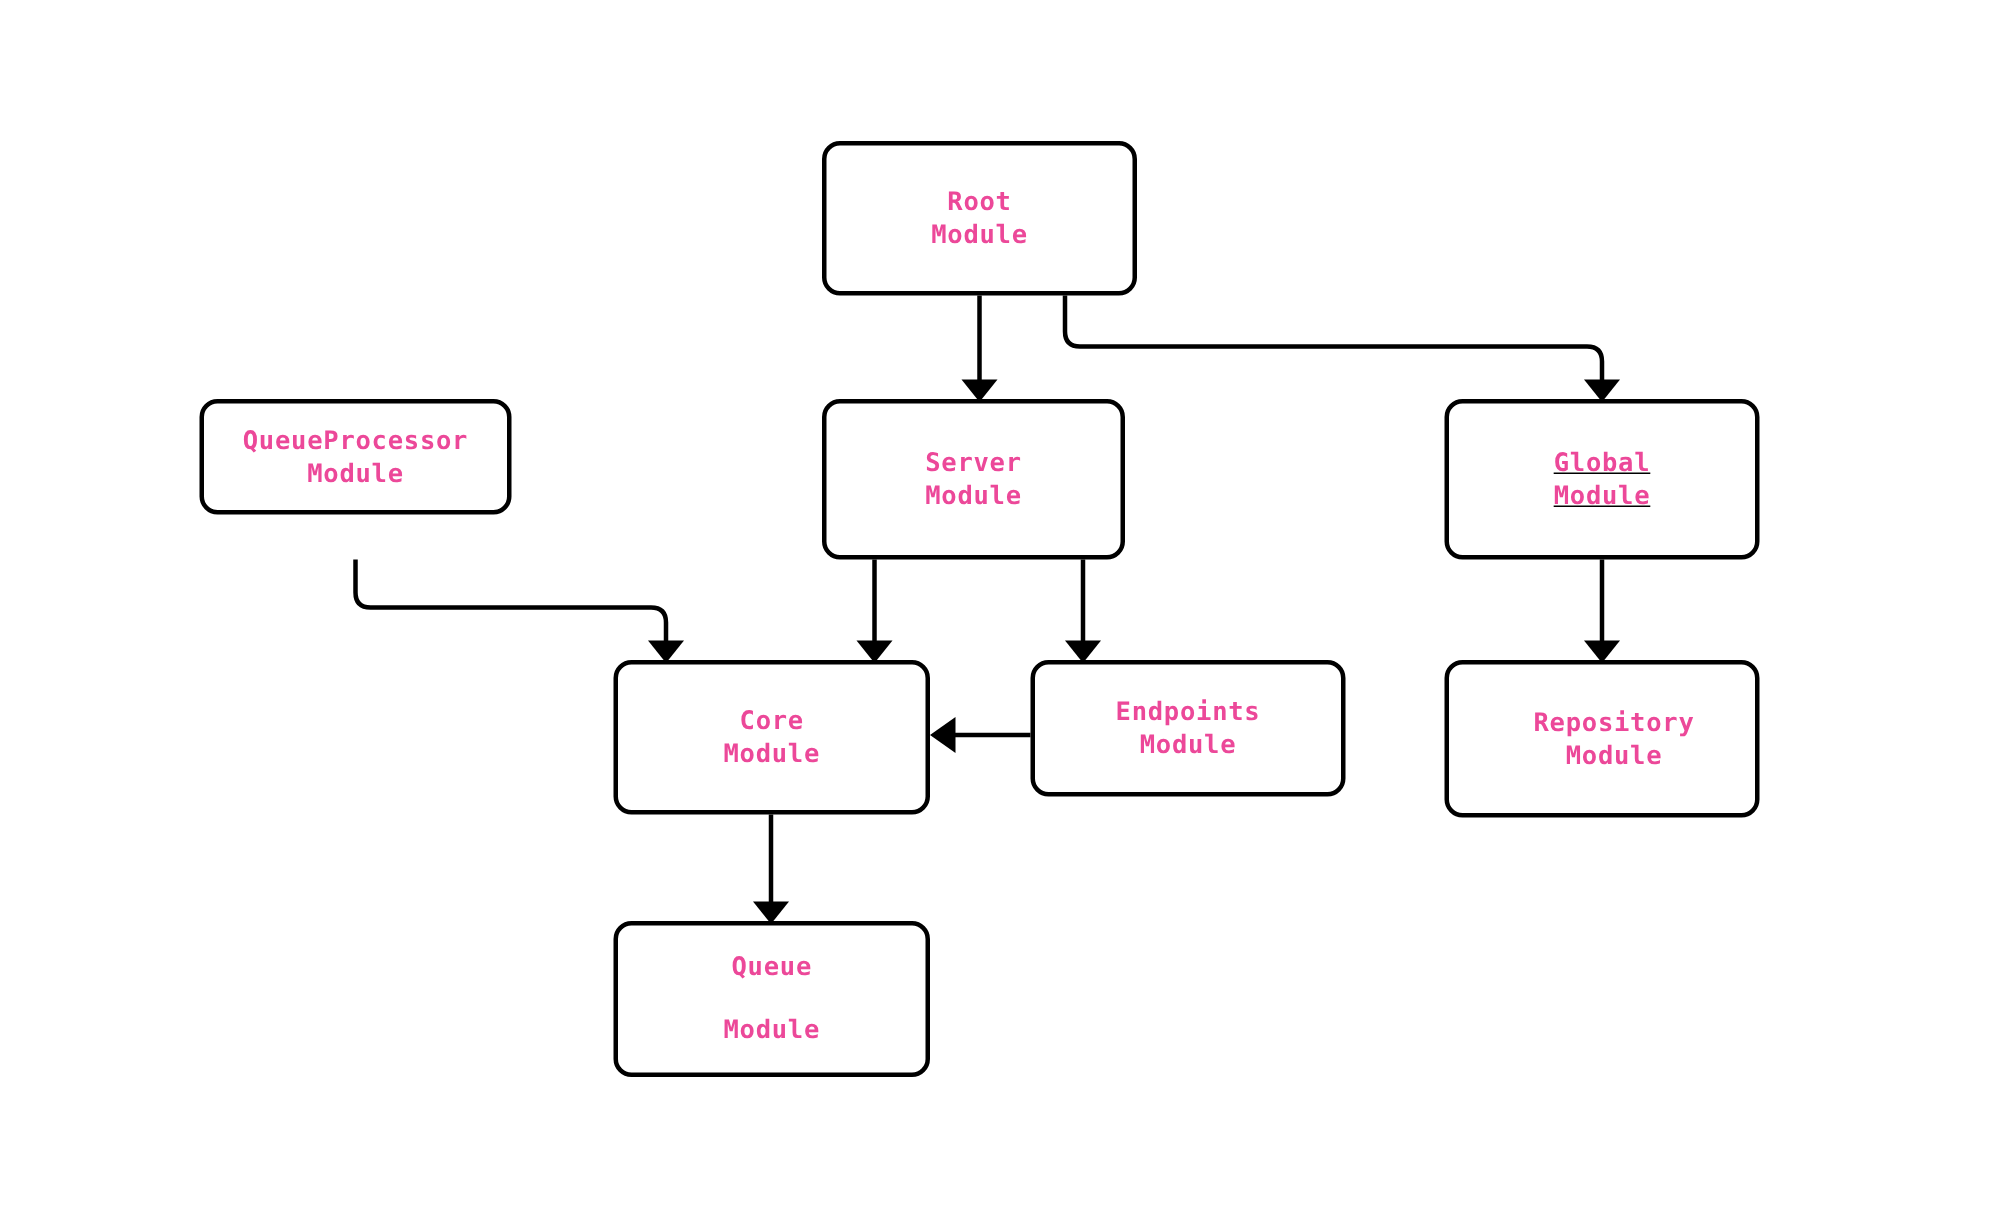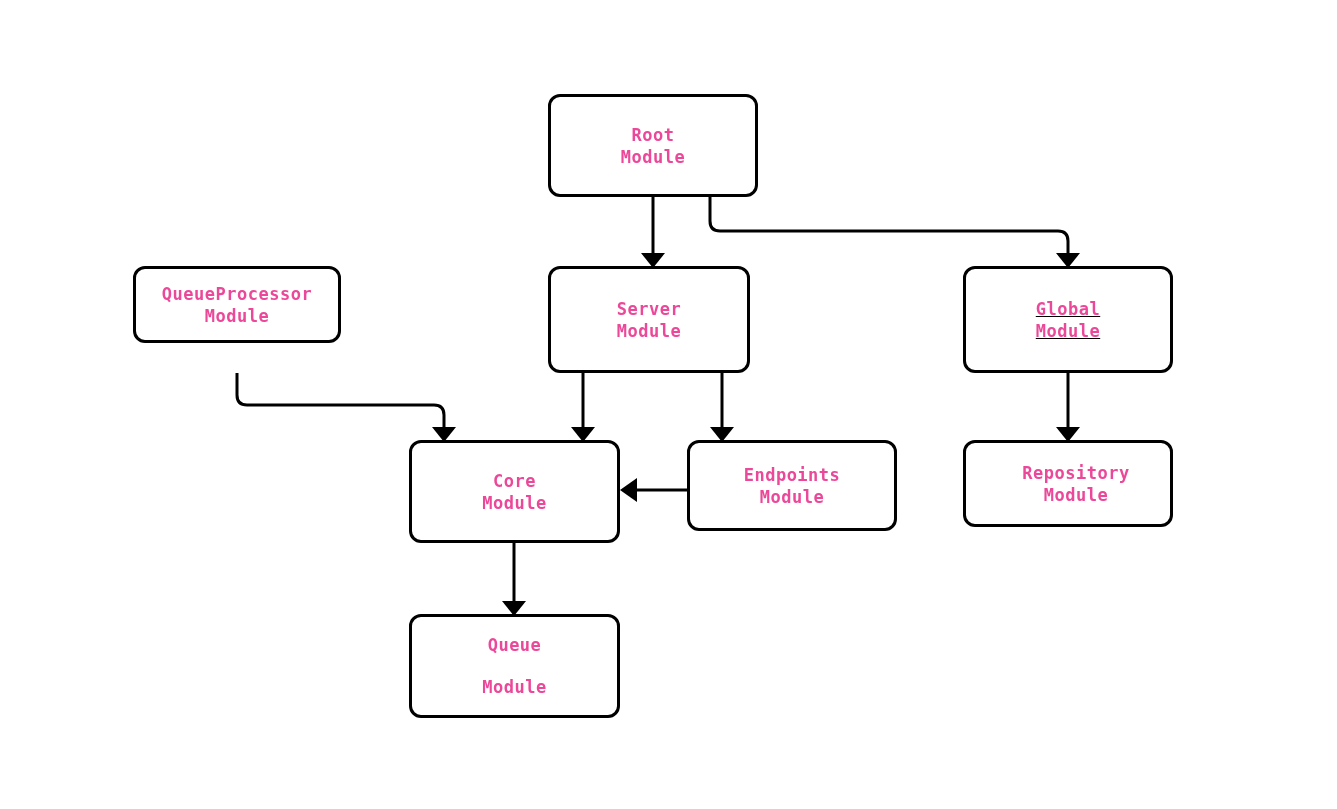--- a/index.html
+++ b/index.html
@@ -98,21 +98,21 @@
   <div class="node" style="left:409px; top:440px; width:211px; height:103px;">
     <div class="node-line">Core</div>
     <div class="node-line">Module</div>
   </div>
 
   <div class="node" style="left:687px; top:440px; width:210px; height:91px;">
     <div class="node-line">Endpoints</div>
     <div class="node-line">Module</div>
   </div>
 
-  <div class="node" style="left:963px; top:440px; width:210px; height:87px;padding-left:16px;">
+  <div class="node" style="left:963px; top:440px; width:210px; height:105px;padding-left:16px;">
     <div class="node-line">Repository</div>
     <div class="node-line">Module</div>
   </div>
 
   <div class="node" style="left:409px; top:614px; width:211px; height:104px;gap:20px;">
     <div class="node-line">Queue</div>
     <div class="node-line">Module</div>
   </div>
 
 </div>

